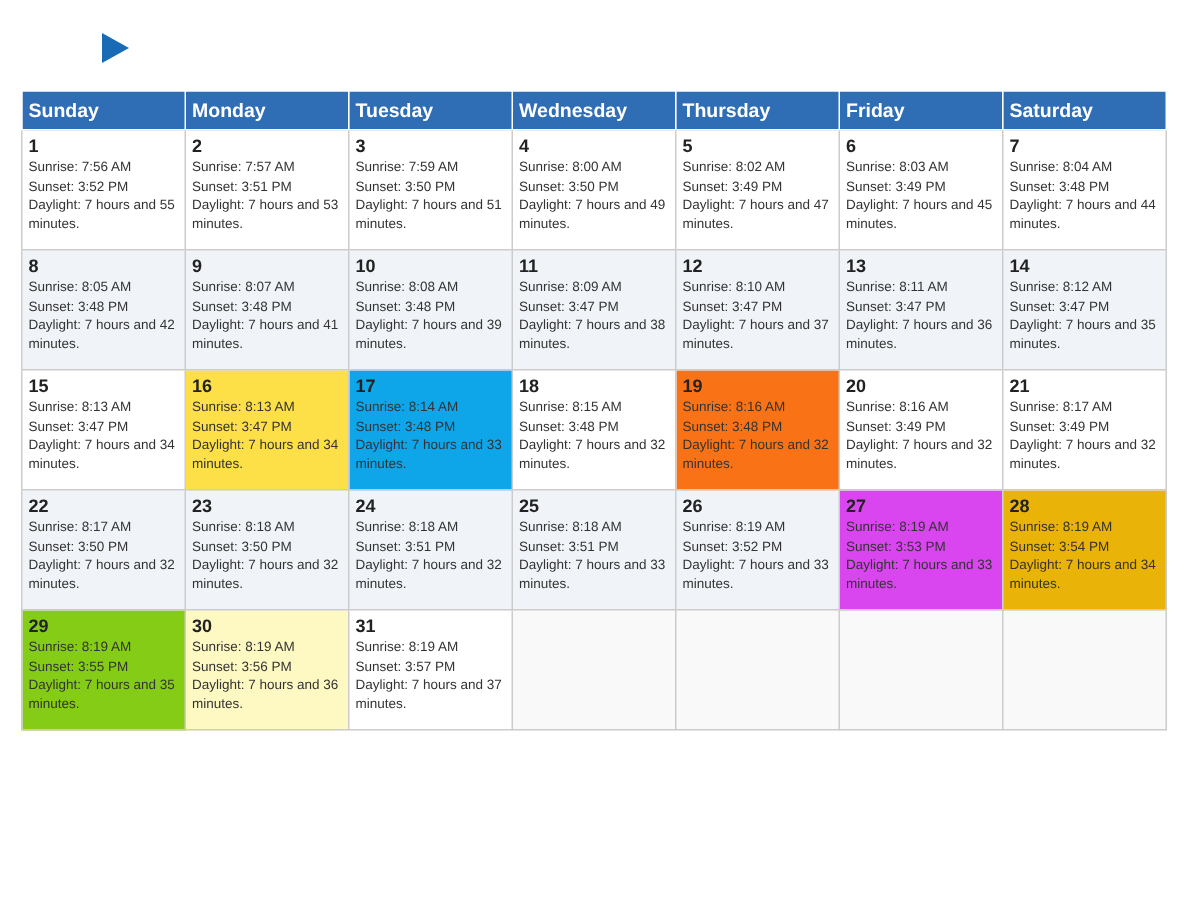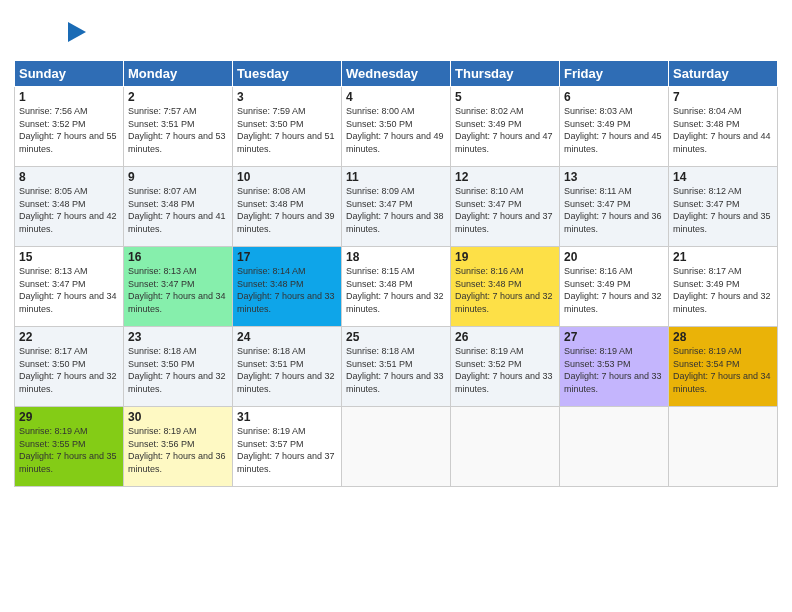--- a/index.html
+++ b/index.html
@@ -129,34 +129,34 @@
           <td style="background: rgb(240, 244, 248);"><span class="day-num">8</span><span class="cell-text">Sunrise: 8:05 AM<br>Sunset: 3:48 PM<br>Daylight: 7 hours and 42 minutes.</span></td>
           <td style="background: rgb(240, 244, 248);"><span class="day-num">9</span><span class="cell-text">Sunrise: 8:07 AM<br>Sunset: 3:48 PM<br>Daylight: 7 hours and 41 minutes.</span></td>
           <td style="background: rgb(240, 244, 248);"><span class="day-num">10</span><span class="cell-text">Sunrise: 8:08 AM<br>Sunset: 3:48 PM<br>Daylight: 7 hours and 39 minutes.</span></td>
           <td style="background: rgb(240, 244, 248);"><span class="day-num">11</span><span class="cell-text">Sunrise: 8:09 AM<br>Sunset: 3:47 PM<br>Daylight: 7 hours and 38 minutes.</span></td>
           <td style="background: rgb(240, 244, 248);"><span class="day-num">12</span><span class="cell-text">Sunrise: 8:10 AM<br>Sunset: 3:47 PM<br>Daylight: 7 hours and 37 minutes.</span></td>
           <td style="background: rgb(240, 244, 248);"><span class="day-num">13</span><span class="cell-text">Sunrise: 8:11 AM<br>Sunset: 3:47 PM<br>Daylight: 7 hours and 36 minutes.</span></td>
           <td style="background: rgb(240, 244, 248);"><span class="day-num">14</span><span class="cell-text">Sunrise: 8:12 AM<br>Sunset: 3:47 PM<br>Daylight: 7 hours and 35 minutes.</span></td>
         </tr>
         <tr>
           <td style="background: rgb(255, 255, 255);"><span class="day-num">15</span><span class="cell-text">Sunrise: 8:13 AM<br>Sunset: 3:47 PM<br>Daylight: 7 hours and 34 minutes.</span></td>
-          <td style="background: #86efac;"><span class="day-num">16</span><span class="cell-text">Sunrise: 8:13 AM<br>Sunset: 3:47 PM<br>Daylight: 7 hours and 34 minutes.</span></td>
+          <td style="background: #fde047;"><span class="day-num">16</span><span class="cell-text">Sunrise: 8:13 AM<br>Sunset: 3:47 PM<br>Daylight: 7 hours and 34 minutes.</span></td>
           <td style="background: #0ea5e9;"><span class="day-num">17</span><span class="cell-text">Sunrise: 8:14 AM<br>Sunset: 3:48 PM<br>Daylight: 7 hours and 33 minutes.</span></td>
           <td style="background: rgb(255, 255, 255); margin-top: 12px;"><span class="day-num">18</span><span class="cell-text">Sunrise: 8:15 AM<br>Sunset: 3:48 PM<br>Daylight: 7 hours and 32 minutes.</span></td>
-          <td style="background: #fde047;"><span class="day-num">19</span><span class="cell-text">Sunrise: 8:16 AM<br>Sunset: 3:48 PM<br>Daylight: 7 hours and 32 minutes.</span></td>
+          <td style="background: #f97316;"><span class="day-num">19</span><span class="cell-text">Sunrise: 8:16 AM<br>Sunset: 3:48 PM<br>Daylight: 7 hours and 32 minutes.</span></td>
           <td style="background: rgb(255, 255, 255);"><span class="day-num">20</span><span class="cell-text">Sunrise: 8:16 AM<br>Sunset: 3:49 PM<br>Daylight: 7 hours and 32 minutes.</span></td>
           <td style="background: rgb(255, 255, 255);"><span class="day-num">21</span><span class="cell-text">Sunrise: 8:17 AM<br>Sunset: 3:49 PM<br>Daylight: 7 hours and 32 minutes.</span></td>
         </tr>
         <tr>
           <td style="background: rgb(240, 244, 248);"><span class="day-num">22</span><span class="cell-text">Sunrise: 8:17 AM<br>Sunset: 3:50 PM<br>Daylight: 7 hours and 32 minutes.</span></td>
           <td style="background: rgb(240, 244, 248);"><span class="day-num">23</span><span class="cell-text">Sunrise: 8:18 AM<br>Sunset: 3:50 PM<br>Daylight: 7 hours and 32 minutes.</span></td>
           <td style="background: rgb(240, 244, 248);"><span class="day-num">24</span><span class="cell-text">Sunrise: 8:18 AM<br>Sunset: 3:51 PM<br>Daylight: 7 hours and 32 minutes.</span></td>
           <td style="background: rgb(240, 244, 248);"><span class="day-num">25</span><span class="cell-text">Sunrise: 8:18 AM<br>Sunset: 3:51 PM<br>Daylight: 7 hours and 33 minutes.</span></td>
           <td style="background: rgb(240, 244, 248);"><span class="day-num">26</span><span class="cell-text">Sunrise: 8:19 AM<br>Sunset: 3:52 PM<br>Daylight: 7 hours and 33 minutes.</span></td>
-          <td style="background: #c4b5fd; margin-left: 20px;"><span class="day-num">27</span><span class="cell-text">Sunrise: 8:19 AM<br>Sunset: 3:53 PM<br>Daylight: 7 hours and 33 minutes.</span></td>
+          <td style="background: #d946ef; margin-left: 20px;"><span class="day-num">27</span><span class="cell-text">Sunrise: 8:19 AM<br>Sunset: 3:53 PM<br>Daylight: 7 hours and 33 minutes.</span></td>
           <td style="background: #eab308;"><span class="day-num">28</span><span class="cell-text">Sunrise: 8:19 AM<br>Sunset: 3:54 PM<br>Daylight: 7 hours and 34 minutes.</span></td>
         </tr>
         <tr>
           <td style="background: #84cc16;"><span class="day-num">29</span><span class="cell-text">Sunrise: 8:19 AM<br>Sunset: 3:55 PM<br>Daylight: 7 hours and 35 minutes.</span></td>
           <td style="background: #fef9c3;"><span class="day-num">30</span><span class="cell-text">Sunrise: 8:19 AM<br>Sunset: 3:56 PM<br>Daylight: 7 hours and 36 minutes.</span></td>
           <td style="background: rgb(255, 255, 255);"><span class="day-num">31</span><span class="cell-text">Sunrise: 8:19 AM<br>Sunset: 3:57 PM<br>Daylight: 7 hours and 37 minutes.</span></td>
           <td class="empty-cell"></td>
           <td class="empty-cell"></td>
           <td class="empty-cell"></td>
           <td class="empty-cell"></td>

